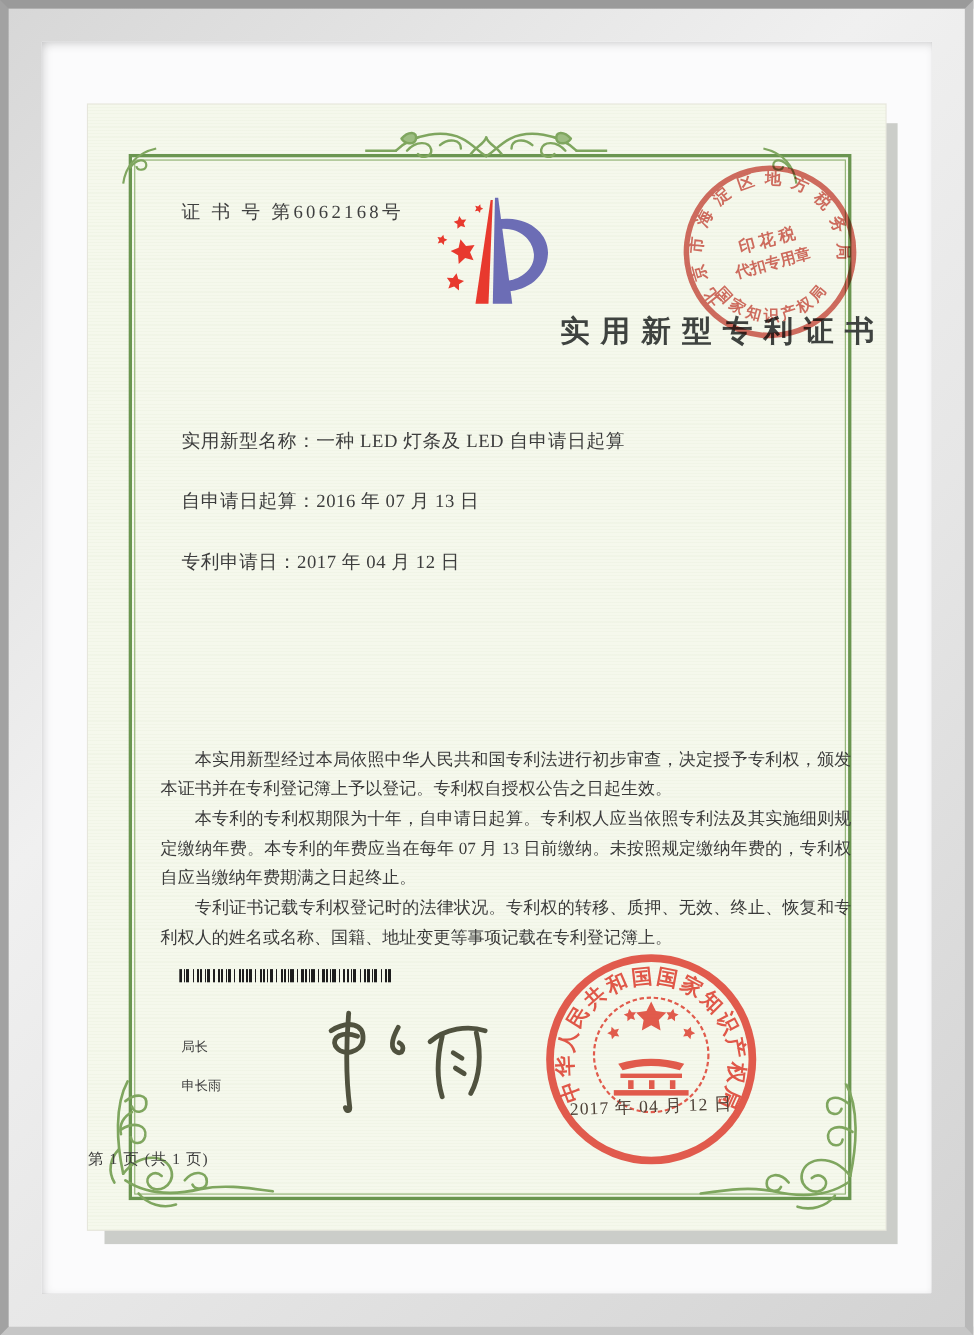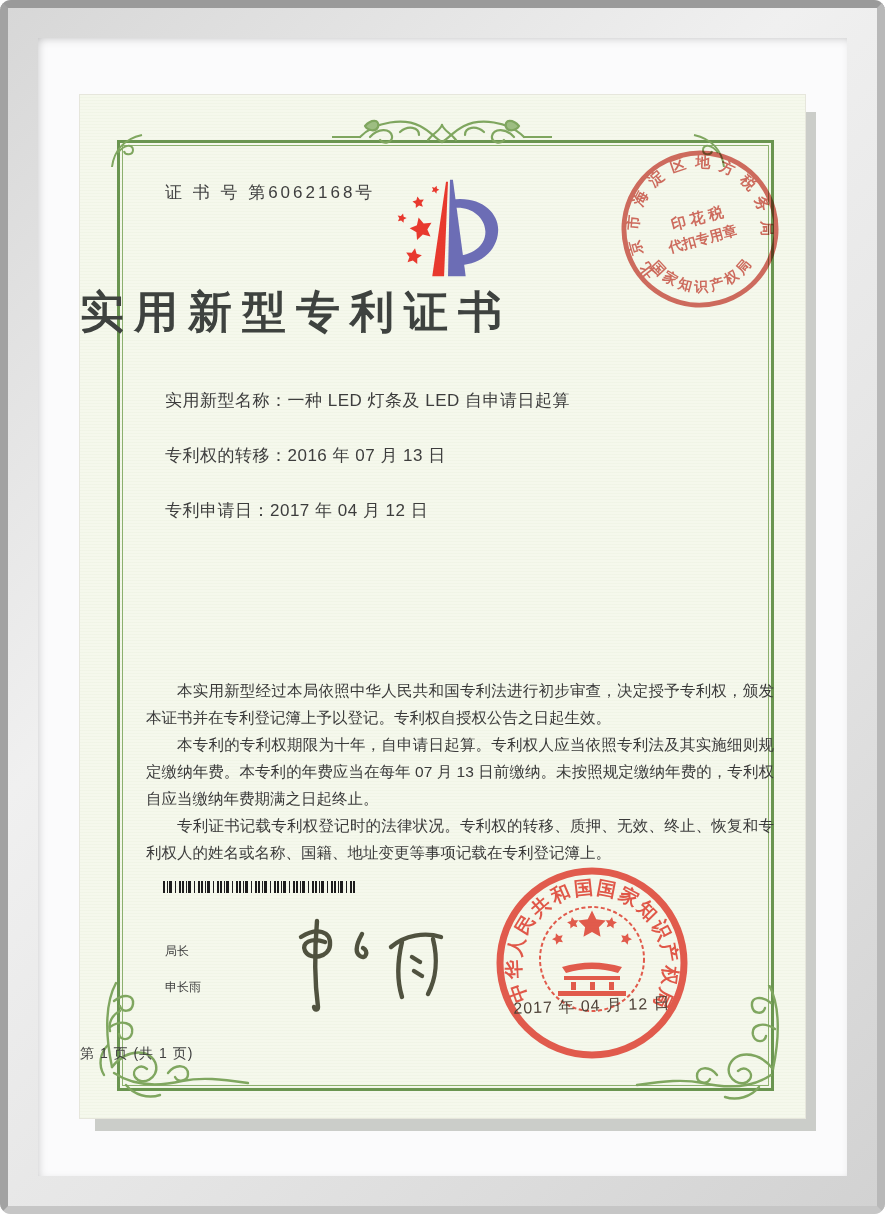--- a/index.html
+++ b/index.html
@@ -1,19 +1,18 @@
 <!DOCTYPE html>
 <html><head>
 <meta charset="utf-8">
 <style>
   html,body { margin:0; padding:0; background:#ffffff; }
   .scene {
     position:relative; width:885px; height:1214px; overflow:hidden;
-    font-family:Liberation Sans, sans-serif;
-    border-radius:11px;
+    font-family:Liberation Serif, serif;
   }
   
   .frame-outer { position:absolute; inset:0; border:8px solid; border-color:#9a9a9a #b8b8b8 #c6c6c6 #a2a2a2; background:#d9d9d9; }
   .frame-face  { position:absolute; inset:8px; background:linear-gradient(135deg,#d7d7d7 0%,#f0f0f0 38%,#e6e6e6 62%,#d2d2d2 100%); }
   .mat {
     position:absolute; inset:38px; background:#fbfbfc;
     box-shadow: inset 0 5px 10px -4px rgba(0,0,0,.16), inset 5px 0 10px -4px rgba(0,0,0,.14);
   }
   
   .paper {
@@ -25,22 +24,22 @@
   }
   .border-frame {
     position:absolute; left:37px; top:45px; width:651px; height:945px;
     border:3px solid #6a9550;
   }
   .border-frame::before { content:""; position:absolute; inset:2px; border:1px solid #8cb06e; }
   .abs { position:absolute; }
   .cert-no { left:85px; top:86px; font-size:17px; letter-spacing:3px; color:#3e3e3e; }
   .logo { left:310px; top:75px; width:115px; height:118px; }
   .title {
-    left:0; top:188px; width:725px; text-align:left;
-    font-size:44px; font-weight:bold; letter-spacing:10px; color:#3e423f;
+    left:0; top:188px; width:725px; text-align:right;
+    font-size:27px; font-weight:bold; letter-spacing:10px; color:#3e423f;
   }
   .fields { left:85px; top:294px; width:560px; color:#3d3d3d; }
   .field { height:55px; font-size:17px; letter-spacing:.5px; white-space:nowrap; }
   .paras { left:66px; top:582px; width:628px; font-size:15.5px; line-height:27px; text-align:justify; color:#3a3a3a; }
   .paras p { margin:0; text-indent:2em; }
   .barcode {
     left:83px; top:786px; width:193px; height:12px;
     background:repeating-linear-gradient(90deg,
       #1d1d1d 0 2px, transparent 2px 4px, #1d1d1d 4px 5px, transparent 5px 6px,
       #1d1d1d 6px 9px, transparent 9px 12px, #1d1d1d 12px 13px, transparent 13px 16px,
@@ -143,21 +142,21 @@
       <use href="#lst" fill="#e8392e" transform="translate(28,33) scale(.62) rotate(-10)"></use>
       <use href="#lst" fill="#e8392e" transform="translate(11,49) scale(.5) rotate(15)"></use>
       <use href="#lst" fill="#e8392e" transform="translate(31,60) scale(1.2) rotate(-14)"></use>
       <use href="#lst" fill="#e8392e" transform="translate(23,88) scale(.85) rotate(10)"></use>
     </svg>
 
     <div class="abs title">实用新型专利证书</div>
 
     <div class="abs fields">
       <div class="field"><span>实用新型名称：</span><span>一种 LED 灯条及 LED 自申请日起算</span></div>
-      <div class="field"><span>专利权的转移：</span><span>2016 年 07 月 13 日</span></div>
+      <div class="field"><span>自申请日起算：</span><span>2016 年 07 月 13 日</span></div>
       <div class="field"><span>专利申请日：</span><span>2017 年 04 月 12 日</span></div>
     </div>
 
     <div class="abs paras">
       <p>本实用新型经过本局依照中华人民共和国专利法进行初步审查，决定授予专利权，颁发本证书并在专利登记簿上予以登记。专利权自授权公告之日起生效。</p>
       <p>本专利的专利权期限为十年，自申请日起算。专利权人应当依照专利法及其实施细则规定缴纳年费。本专利的年费应当在每年 07 月 13 日前缴纳。未按照规定缴纳年费的，专利权自应当缴纳年费期满之日起终止。</p>
       <p>专利证书记载专利权登记时的法律状况。专利权的转移、质押、无效、终止、恢复和专利权人的姓名或名称、国籍、地址变更等事项记载在专利登记簿上。</p>
     </div>
 
     <div class="abs barcode"></div>

